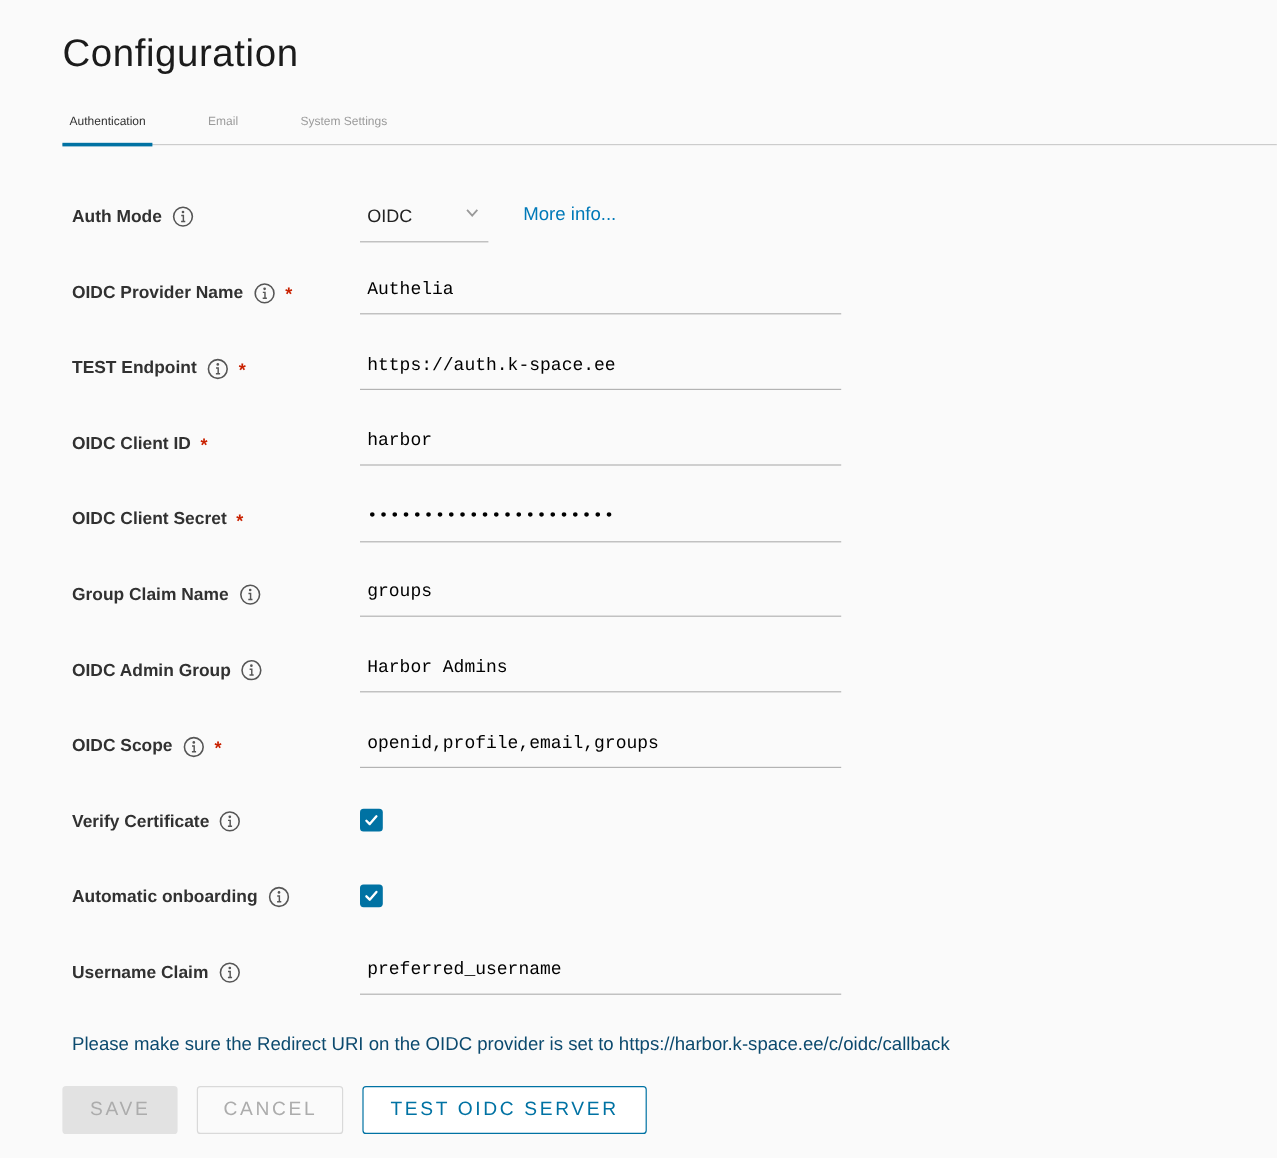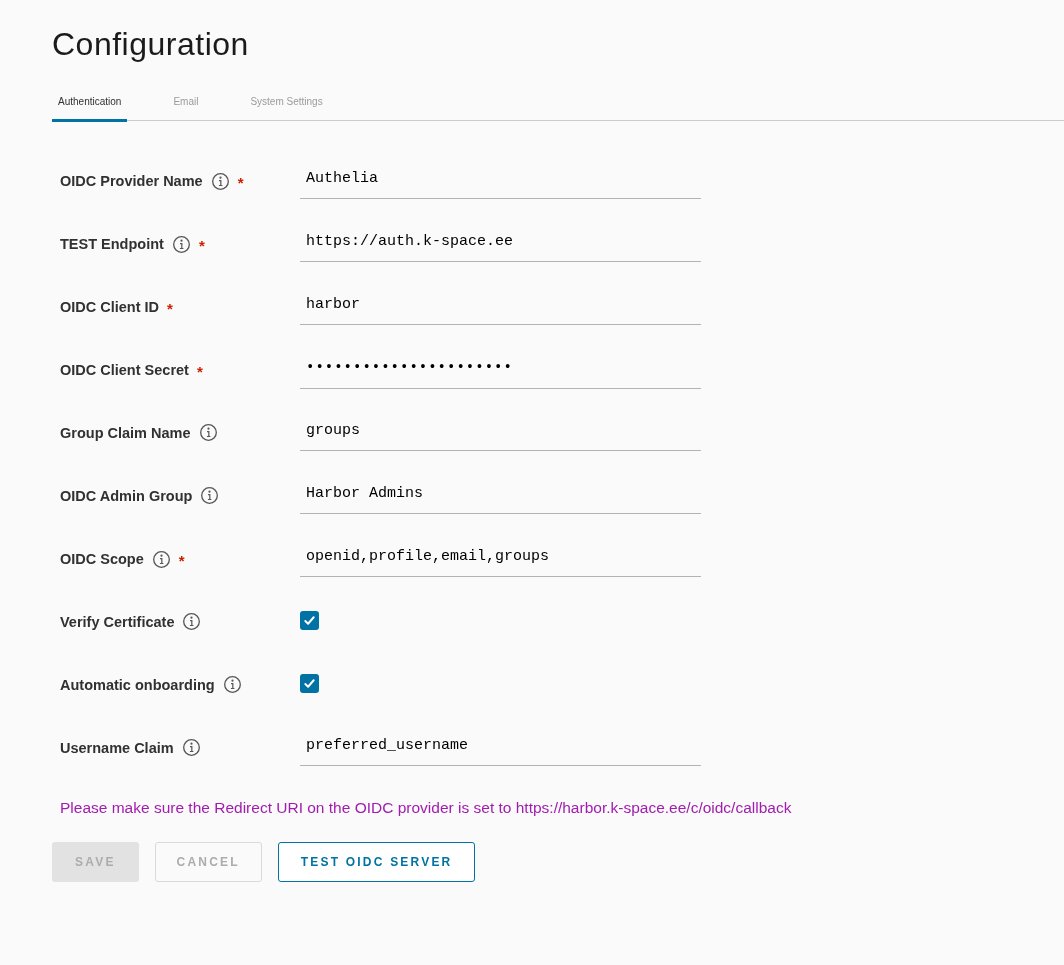--- a/index.html
+++ b/index.html
@@ -103,30 +103,30 @@
     background:#0072a3;
     border-radius:3px;
     display:inline-flex;
     align-items:center;
     justify-content:center;
     cursor:pointer;
     margin-top:1px;
   }
 
   
-  .note { font-size:15.5px; color:#a21caf; margin:11px 0 16px 8px; }
+  .note { font-size:15.5px; color:#0c4a6e; margin:11px 0 16px 8px; }
 
   
   .buttons { display:flex; gap:16px; margin-top:25px; }
   .btn {
     height:40px;
     border-radius:3px;
     font-family:inherit;
-    font-size:12px;
-    font-weight:700;
+    font-size:16px;
+    font-weight:400;
     letter-spacing:2.2px;
     padding:0 19px;
     cursor:pointer;
     white-space:nowrap;
   }
   .btn-save { background:#e2e2e2; border:none; color:#acacac; padding:0 23px; }
   .btn-cancel { background:transparent; border:1px solid #d9d9d9; color:#acacac; padding:0 21px; }
   .btn-test { background:#ffffff; border:1px solid #0072a3; color:#0072a3; padding:0 22px;text-align:right; }
 </style>
 </head>
@@ -138,20 +138,42 @@
 
   <div class="tabs">
     <button class="tab active">Authentication</button>
     <button class="tab">Email</button>
     <button class="tab">System Settings</button>
   </div>
 
   <div class="form" id="form">
       <div class="row">
     <div class="label-cell">
+      <span class="field-label">Auth Mode</span>
+      <span class="info-icon">
+        <svg width="19" height="19" viewBox="0 0 18 18">
+          <circle cx="9" cy="9" r="7.4" fill="none" stroke="#565656" stroke-width="1.25"></circle>
+          <circle cx="9" cy="5.4" r="1.05" fill="#565656"></circle>
+          <path d="M7.6 8.2 H9.3 V12.6 M7.5 12.8 H10.8" fill="none" stroke="#565656" stroke-width="1.15"></path>
+        </svg>
+      </span>
+
+    </div>
+    <div class="control-cell">
+          <div class="select-wrap">
+            <span class="select-value">OIDC</span>
+            <span><svg width="15" height="15" viewBox="0 0 14 14">
+                <polyline points="3,4.5 7,9 11,4.5" fill="none" stroke="#9a9a9a" stroke-width="1.4"></polyline>
+              </svg></span>
+          </div>
+          <a class="more-info" href="#">More info...</a>
+        </div>
+  </div>
+      <div class="row">
+    <div class="label-cell">
       <span class="field-label">OIDC Provider Name</span>
       <span class="info-icon">
         <svg width="19" height="19" viewBox="0 0 18 18">
           <circle cx="9" cy="9" r="7.4" fill="none" stroke="#565656" stroke-width="1.25"></circle>
           <circle cx="9" cy="5.4" r="1.05" fill="#565656"></circle>
           <path d="M7.6 8.2 H9.3 V12.6 M7.5 12.8 H10.8" fill="none" stroke="#565656" stroke-width="1.15"></path>
         </svg>
       </span>
       <span class="req">*</span>
     </div>

